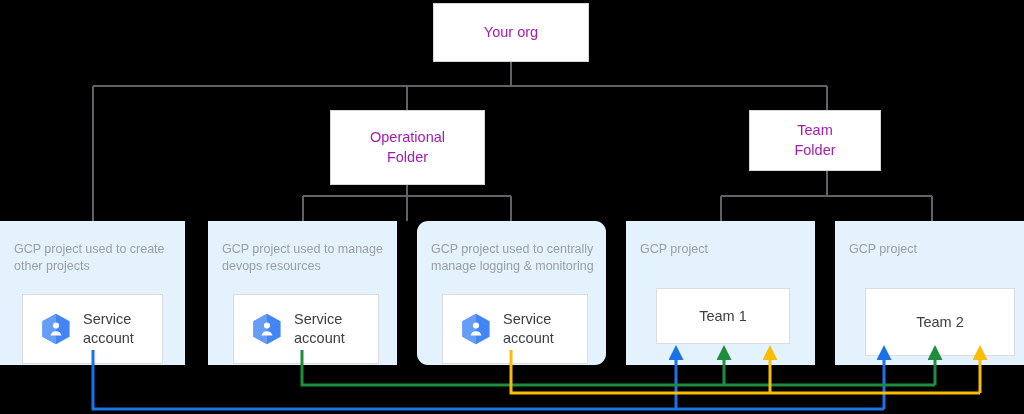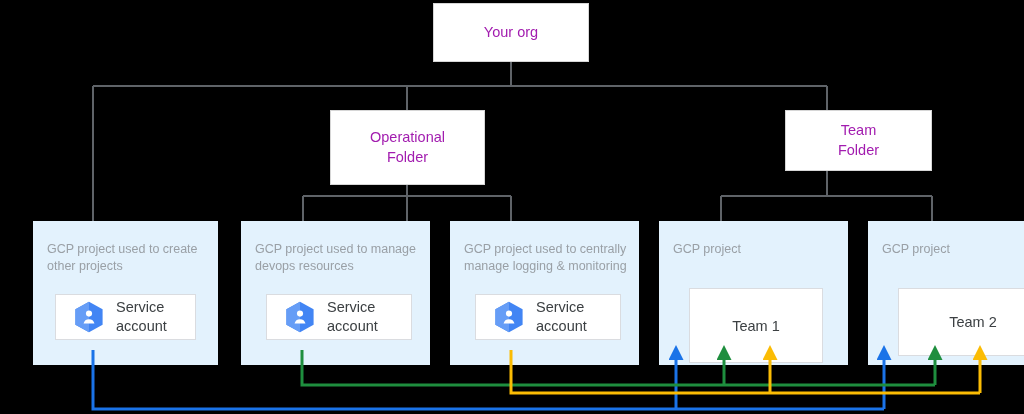--- a/index.html
+++ b/index.html
@@ -31,40 +31,39 @@
     z-index: 5;
   }
   .node-label { white-space: pre-line; }
 
   
   .panel {
     position: absolute;
     background: #e3f2fd;
     box-sizing: border-box;
     z-index: 3;
-    margin-left: 33px;
   }
   .panel-title {
     position: absolute;
     top: 20px;
     left: 14px;
     right: 12px;
     font-size: 12.5px;
     line-height: 1.35;
     color: #9aa0a6;
     white-space: pre-line;
   }
 
   
   .sa-card {
     position: absolute;
     left: 22px;
     top: 73px;
     width: 141px;
-    height: 46px;
+    height: 70px;
     background: #ffffff;
     border: 1px solid #dadce0;
     box-sizing: border-box;
     display: flex;
     align-items: center;
     z-index: 6;
   }
   .sa-card.wide { width: 146px; }
   .sa-icon {
     width: 34px;
@@ -138,21 +137,21 @@
 
   <div class="node" style="left:433px; top:3px; width:156px; height:59px;">
     <span class="node-label">Your org</span>
   </div>
 
   <div class="node" style="left:330px; top:110px; width:155px; height:75px;">
     <span class="node-label">Operational
 Folder</span>
   </div>
 
-  <div class="node" style="left:749px; top:110px; width:147px; height:61px;margin-left:36px;">
+  <div class="node" style="left:749px; top:110px; width:132px; height:61px;">
     <span class="node-label">Team
 Folder</span>
   </div>
 
   <div class="panel" style="left:0px; top:221px; width:185px; height:144px;">
     <div class="panel-title">GCP project used to create
 other projects</div>
     <div class="sa-card">
       <svg class="sa-icon" viewBox="0 0 40 40" xmlns="http://www.w3.org/2000/svg">
         <polygon points="20,2 36,11 36,29 20,38 4,29 4,11" fill="#4285f4"></polygon>
@@ -174,38 +173,38 @@
         <polygon points="20,2 36,11 36,29 20,38 4,29 4,11" fill="#4285f4"></polygon>
         <polygon points="20,2 20,38 4,29 4,11" fill="#669df6"></polygon>
         <circle cx="20" cy="16" r="3.6" fill="#ffffff"></circle>
         <path d="M13.6,27.5 a6.6,6.6 0 0 1 12.8,0 z" fill="#ffffff"></path>
       </svg>
       <span class="sa-text">Service
 account</span>
     </div>
   </div>
 
-  <div class="panel" style="left:417px; top:221px; width:189px; height:144px;">
+  <div class="panel" style="left:417px; top:221px; width:189px; height:144px;border-radius:11px;">
     <div class="panel-title">GCP project used to centrally
 manage logging &amp; monitoring</div>
     <div class="sa-card wide" style="left:25px;">
       <svg class="sa-icon" viewBox="0 0 40 40" xmlns="http://www.w3.org/2000/svg">
         <polygon points="20,2 36,11 36,29 20,38 4,29 4,11" fill="#4285f4"></polygon>
         <polygon points="20,2 20,38 4,29 4,11" fill="#669df6"></polygon>
         <circle cx="20" cy="16" r="3.6" fill="#ffffff"></circle>
         <path d="M13.6,27.5 a6.6,6.6 0 0 1 12.8,0 z" fill="#ffffff"></path>
       </svg>
       <span class="sa-text">Service
 account</span>
     </div>
   </div>
 
   <div class="panel" style="left:626px; top:221px; width:189px; height:144px;">
     <div class="panel-title">GCP project</div>
-    <div class="team-card" style="left:30px; top:67px; width:134px; height:75px;">
+    <div class="team-card" style="left:30px; top:67px; width:134px; height:56px;">
       <span>Team 1</span>
     </div>
   </div>
 
   <div class="panel" style="left:835px; top:221px; width:189px; height:144px;">
     <div class="panel-title">GCP project</div>
     <div class="team-card" style="left:30px; top:67px; width:150px; height:68px;">
       <span>Team 2</span>
     </div>
   </div>

